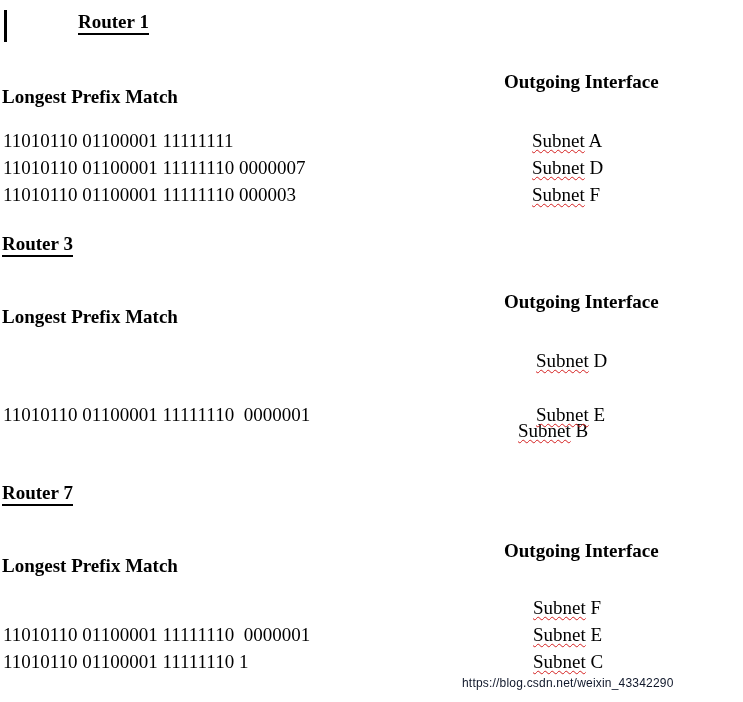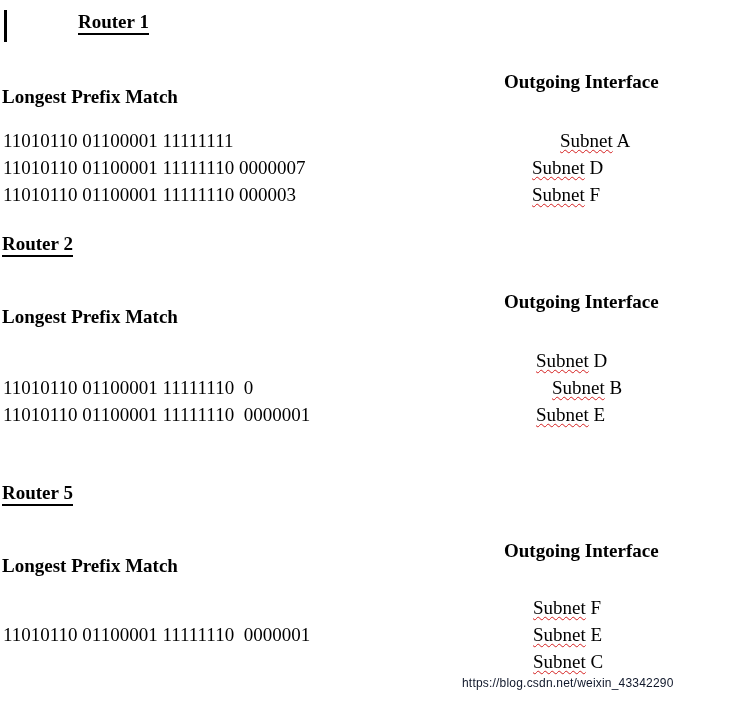--- a/index.html
+++ b/index.html
@@ -134,77 +134,77 @@
     </div>
 
     <div class="col-headings" style="top:60px;">
       <span class="heading left">Longest Prefix Match</span>
       <span class="heading right">Outgoing Interface</span>
     </div>
 
     <div class="rows" style="top:115px;">
       <div class="row">
         <span class="prefix">11010110 01100001 11111111</span>
-        <span class="iface" style="left:532px;margin-left:28px;"><span class="spell">Subnet</span><span> A</span></span>
+        <span class="iface" style="left:532px;"><span class="spell">Subnet</span><span> A</span></span>
       </div>
       <div class="row">
         <span class="prefix">11010110 01100001 11111110 0000007</span>
         <span class="iface" style="left:532px;"><span class="spell">Subnet</span><span> D</span></span>
       </div>
       <div class="row">
         <span class="prefix">11010110 01100001 11111110 000003</span>
         <span class="iface" style="left:532px;"><span class="spell">Subnet</span><span> F</span></span>
       </div>
     </div>
   </div>
 
   <div class="section" style="top:234px;">
     <div class="router-title-wrap" style="left:2px;">
-      <span class="router-title">Router 2</span>
+      <span class="router-title">Router 3</span>
     </div>
 
     <div class="col-headings" style="top:58px;">
       <span class="heading left">Longest Prefix Match</span>
       <span class="heading right">Outgoing Interface</span>
     </div>
 
     <div class="rows" style="top:113px;">
       <div class="row">
         <span class="iface" style="left:536px;"><span class="spell">Subnet</span><span> D</span></span>
       </div>
       <div class="row">
-        <span class="prefix">11010110 01100001 11111110  0</span>
-        <span class="iface" style="left:552px;"><span class="spell">Subnet</span><span> B</span></span>
+        <span class="iface" style="left:518px;margin-top:43px;"><span class="spell">Subnet</span><span> B</span></span>
       </div>
       <div class="row">
         <span class="prefix">11010110 01100001 11111110  0000001</span>
         <span class="iface" style="left:536px;"><span class="spell">Subnet</span><span> E</span></span>
       </div>
     </div>
   </div>
 
   <div class="section" style="top:483px;">
     <div class="router-title-wrap" style="left:2px;">
-      <span class="router-title">Router 5</span>
+      <span class="router-title">Router 7</span>
     </div>
 
     <div class="col-headings" style="top:58px;">
       <span class="heading left">Longest Prefix Match</span>
       <span class="heading right">Outgoing Interface</span>
     </div>
 
     <div class="rows" style="top:111px;">
       <div class="row">
         <span class="iface" style="left:533px;"><span class="spell">Subnet</span><span> F</span></span>
       </div>
       <div class="row">
         <span class="prefix">11010110 01100001 11111110  0000001</span>
         <span class="iface" style="left:533px;"><span class="spell">Subnet</span><span> E</span></span>
       </div>
       <div class="row">
+        <span class="prefix">11010110 01100001 11111110 1</span>
         <span class="iface" style="left:533px;"><span class="spell">Subnet</span><span> C</span></span>
       </div>
     </div>
   </div>
 
   <div class="watermark-squiggle">
     
   </div>
   <div class="watermark">https://blog.csdn.net/weixin_43342290</div>
 

